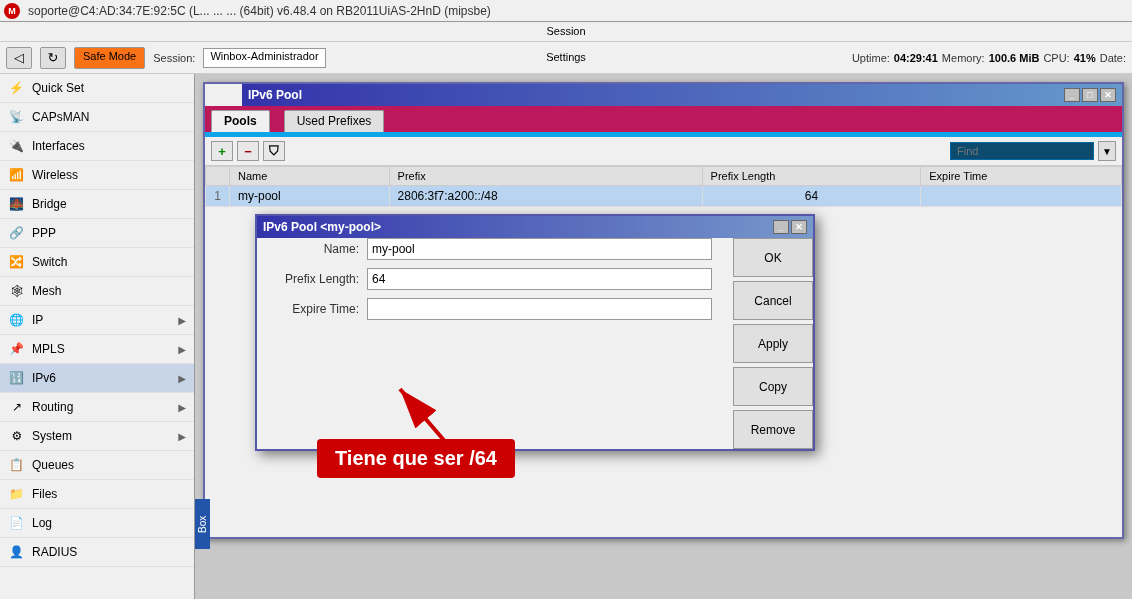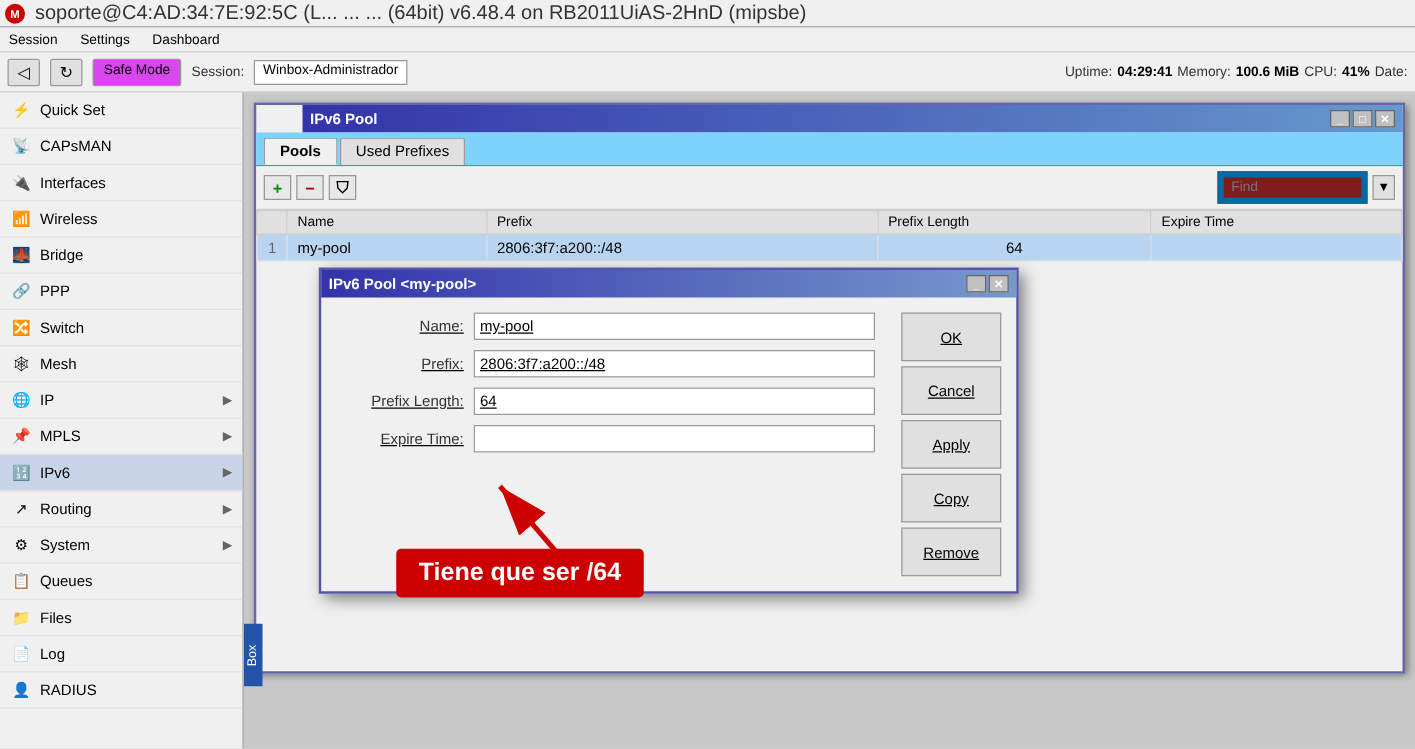--- a/index.html
+++ b/index.html
@@ -24,31 +24,32 @@
       height: 22px;
     }
     .top-bar-logo {
       width: 16px; height: 16px;
       background: #cc0000;
       border-radius: 50%;
       display: flex; align-items: center; justify-content: center;
       color: white; font-size: 9px; font-weight: bold;
     }
     .top-bar-title {
-      font-size: 16px;
+      font-size: 12px;
       color: #333;
     }
     .menu-bar {
       background: #f0f0f0;
       border-bottom: 1px solid #ccc;
       display: flex;
       align-items: center;
       padding: 2px 4px;
       gap: 12px;
       height: 20px;
+      flex-direction: column;
     }
     .menu-item {
       font-size: 11px;
       color: #000;
       cursor: pointer;
       padding: 1px 3px;
     }
 
     
     .toolbar {
@@ -63,21 +64,21 @@
     .toolbar-btn {
       background: #e0e0e0;
       border: 1px solid #999;
       border-radius: 2px;
       width: 26px; height: 22px;
       cursor: pointer;
       display: flex; align-items: center; justify-content: center;
       font-size: 13px;
     }
     .safe-mode-btn {
-      background: #d946ef;
+      background: #f97316;
       border: 1px solid #999;
       border-radius: 2px;
       padding: 2px 8px;
       font-size: 11px;
       cursor: pointer;
       height: 22px;
     }
     .session-label { font-size: 11px; color: #333; }
     .session-value {
       background: white;
@@ -173,24 +174,24 @@
       background: #c0c0c0;
       border: 1px solid #666;
       display: flex; align-items: center; justify-content: center;
       font-size: 9px;
       cursor: pointer;
     }
 
     
     .tab-bar {
       display: flex;
-      gap: 2px;
+      gap: 14px;
       padding: 4px 6px 0;
-      background: #7dd3fc;
-      border-bottom: 1px solid #0ea5e9;
+      background: #be185d;
+      border-bottom: 5px solid #0ea5e9;
     }
     .tab {
       padding: 3px 12px;
       background: #e0e0e0;
       border: 1px solid #999;
       border-bottom: none;
       cursor: pointer;
       font-size: 12px;
       border-radius: 2px 2px 0 0;
     }
@@ -215,25 +216,25 @@
       border: 1px solid #999;
       background: #e8e8e8;
       cursor: pointer;
       font-size: 13px;
       font-weight: bold;
     }
     .tbl-btn.add { color: #008800; }
     .tbl-btn.remove { color: #aa0000; }
     .find-input {
       margin-left: auto;
-      background: #7f1d1d;
-      border: 5px solid #0369a1;
+      background: #0c4a6e;
+      border: 1px solid #0369a1;
       padding: 2px 6px;
       font-size: 11px;
-      width: 120px;
+      width: 144px;
       color: #aaa;
     }
     .dropdown-arrow {
       background: #e0e0e0;
       border: 1px solid #999;
       width: 18px; height: 20px;
       display: flex; align-items: center; justify-content: center;
       font-size: 10px;
       cursor: pointer;
     }
@@ -289,23 +290,21 @@
       display: flex;
       align-items: center;
       justify-content: space-between;
       height: 22px;
       font-size: 12px;
       font-weight: bold;
     }
 
     .dialog-body {
       display: flex;
-      padding: 12px;
       gap: 21px;
-      text-decoration: underline;
     }
     .dialog-fields {
       flex: 1;
     }
     .field-row {
       display: flex;
       align-items: center;
       margin-bottom: 8px;
     }
     .field-label {
@@ -529,24 +528,20 @@
           </div>
         </div>
 
         <div class="dialog-body">
           <div class="dialog-fields">
             <div class="field-row">
               <span class="field-label">Name:</span>
               <input class="field-input" value="my-pool" style="">
             </div>
             <div class="field-row">
-              <span class="field-label">Prefix:</span>
-              <input class="field-input" value="2806:3f7:a200::/48" style="">
-            </div>
-            <div class="field-row">
               <span class="field-label">Prefix Length:</span>
               <input class="field-input" value="64" style="">
             </div>
             <div class="field-row">
               <span class="field-label">Expire Time:</span>
               <input class="field-input" style="">
             </div>
           </div>
 
           <div class="dialog-buttons">

